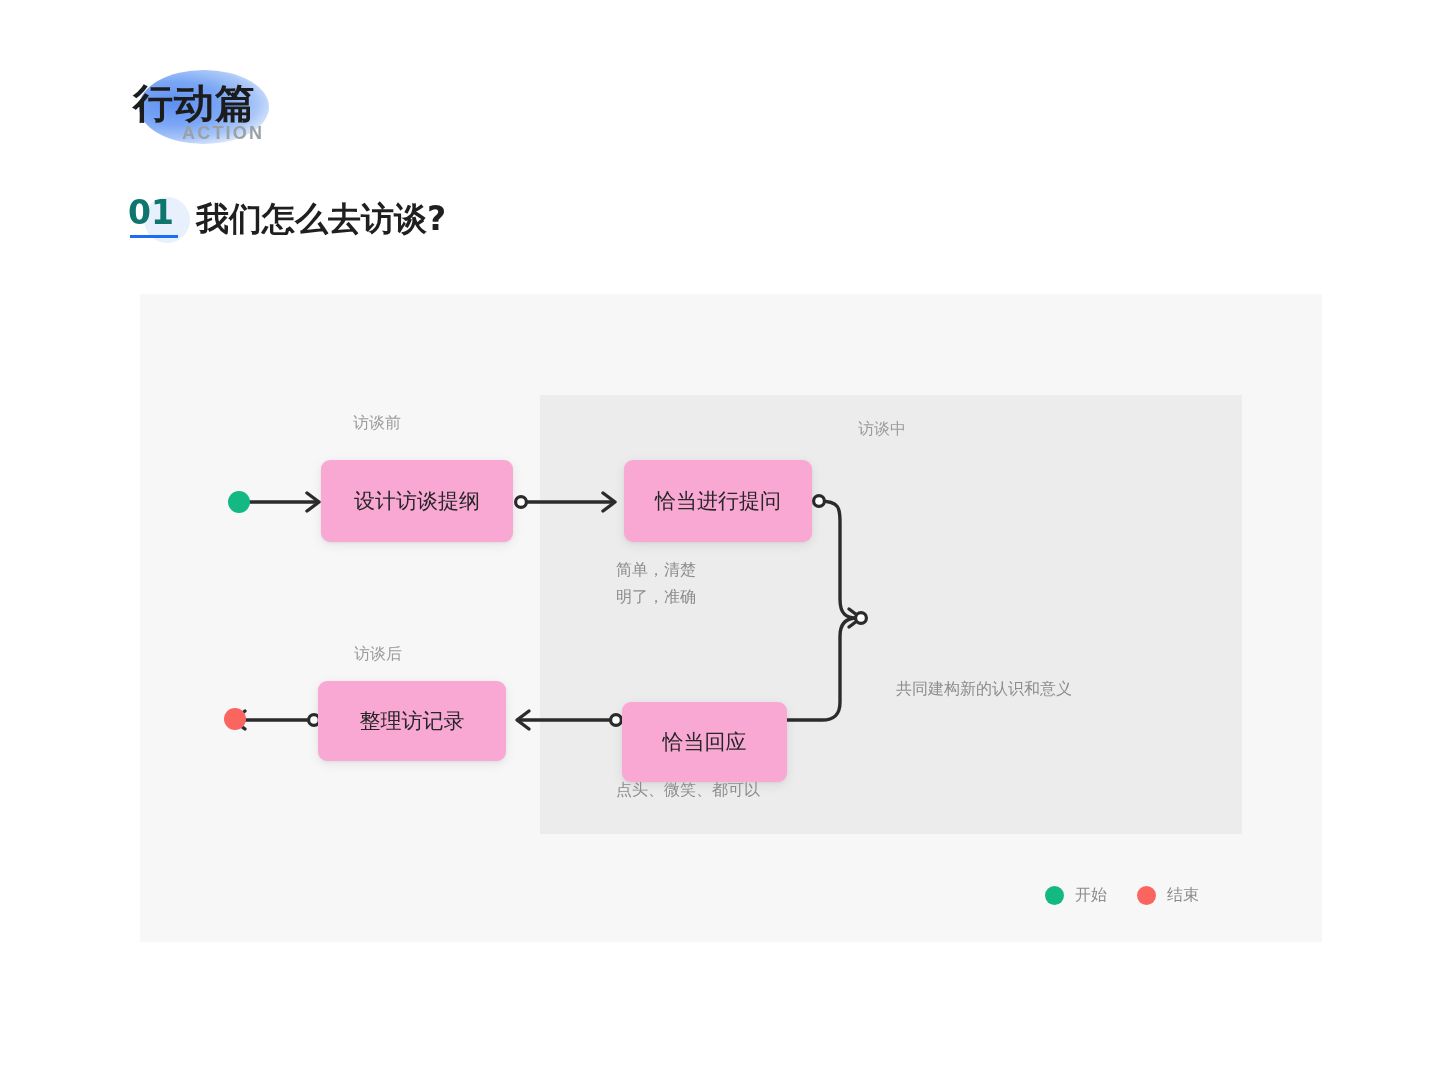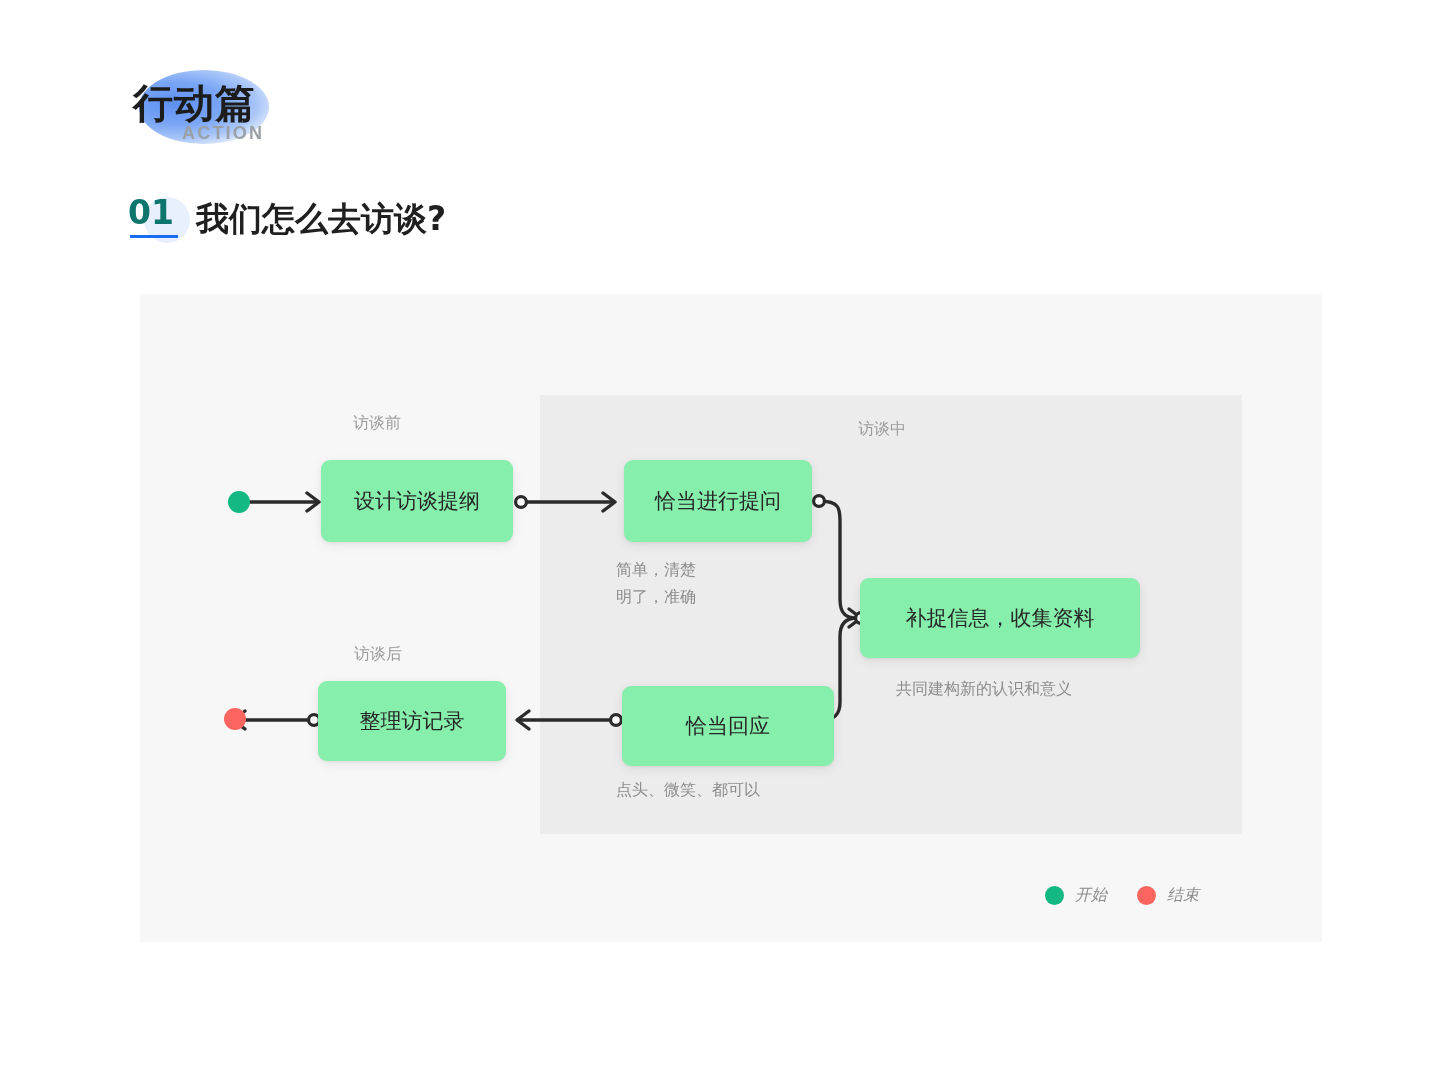--- a/index.html
+++ b/index.html
@@ -62,41 +62,41 @@
   .inner-panel {
     position: absolute; left: 400px; top: 101px; width: 702px; height: 439px;
     background: #ececec;
   }
 
   .stage-label {
     position: absolute; font-size: 16px; color: #9b9b9b; white-space: nowrap;
   }
 
   .node {
-    position: absolute; background: #86efac; border-radius: 9px;
+    position: absolute; background: #f9a8d4; border-radius: 9px;
     box-shadow: 0 3px 12px rgba(0,0,0,0.08), 0 1px 3px rgba(0,0,0,0.05);
     display: flex; align-items: center; justify-content: center;
   }
   .node span {
     font-size: 21px; color: #262626; white-space: nowrap;
     font-family: "DejaVu Sans", "Liberation Sans", sans-serif;
   }
 
   .caption {
     position: absolute; font-size: 16px; color: #8c8c8c; line-height: 27px;
     white-space: nowrap;
     font-family: "DejaVu Sans", "Liberation Sans", sans-serif;
   }
 
   .svg-layer { position: absolute; left: 0; top: 0; width: 1182px; height: 648px; pointer-events: none; }
 
   .term-dot { position: absolute; width: 22px; height: 22px; border-radius: 50%; }
 
   
-  .legend { position: absolute; left: 905px; top: 591px; display: flex; align-items: center; gap: 30px; font-style: italic; }
+  .legend { position: absolute; left: 905px; top: 591px; display: flex; align-items: center; gap: 30px; }
   .legend-item { display: flex; align-items: center; gap: 11px; }
   .legend-dot { width: 19px; height: 19px; border-radius: 50%; }
   .legend-label { font-size: 16px; color: #8c8c8c; font-family: "DejaVu Sans","Liberation Sans",sans-serif; }
 </style>
 </head>
 <body>
 
 <div class="page">
 
   <div class="logo-wrap">
@@ -155,24 +155,21 @@
     <div class="stage-label" style="left:213px; top:119px;font-family:Liberation Mono, monospace;">访谈前</div>
     <div class="stage-label" style="left:718px; top:125px;">访谈中</div>
     <div class="stage-label" style="left:214px; top:350px;">访谈后</div>
 
     <div class="node" style="left:181px; top:166px; width:192px; height:82px;">
       <span>设计访谈提纲</span>
     </div>
     <div class="node" style="left:484px; top:166px; width:188px; height:82px;">
       <span>恰当进行提问</span>
     </div>
-    <div class="node" style="left:720px; top:284px; width:280px; height:80px;">
-      <span>补捉信息，收集资料</span>
-    </div>
-    <div class="node" style="left:482px; top:392px; width:212px; height:80px;">
+    <div class="node" style="left:482px; top:408px; width:165px; height:80px;">
       <span>恰当回应</span>
     </div>
     <div class="node" style="left:178px; top:387px; width:188px; height:80px;">
       <span>整理访记录</span>
     </div>
 
     <div class="caption" style="left:476px; top:262px; width:200px;">
       <div>简单，清楚</div>
       <div>明了，准确</div>
     </div>

